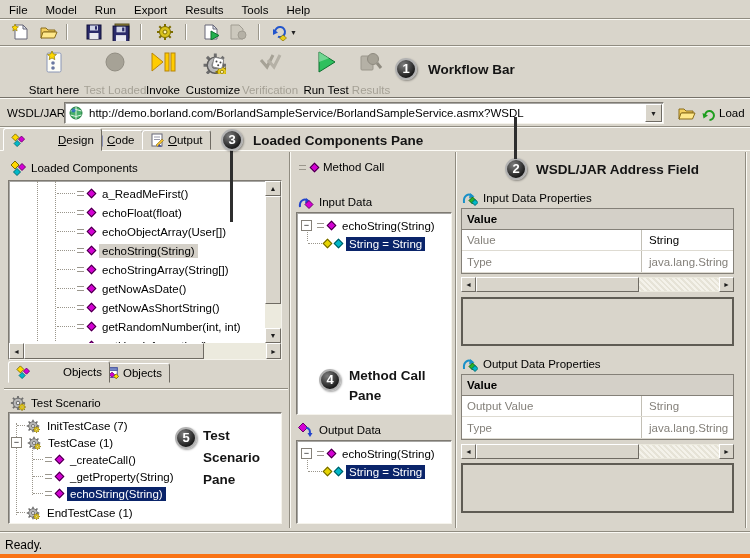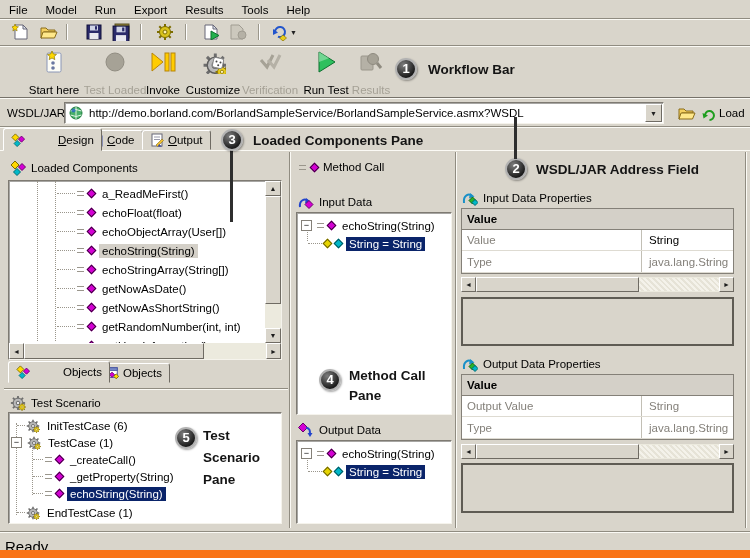--- a/index.html
+++ b/index.html
@@ -2,21 +2,21 @@
 <html><head>
 <meta charset="utf-8">
 <style>
   * { margin:0; padding:0; box-sizing:border-box; }
   html,body { background:#fff; }
   .window {
     position:relative; width:750px; height:558px;
     background:#d9d5cb; overflow:hidden;
     font-family:"Liberation Sans","DejaVu Sans",sans-serif;
     font-size:11.5px; color:#000;
-    border-bottom:8px solid #f97316;
+    border-bottom:4px solid #f97316;
   }
   .abs { position:absolute; }
   .groove { border-top:1px solid #908c81; border-bottom:1px solid #fbfaf5; height:2px; }
   .vgroove { border-left:1px solid #908c81; border-right:1px solid #fbfaf5; width:2px; }
   .sunken { background:#fff; border:1px solid; border-color:#7e7a72 #f5f3ec #f5f3ec #7e7a72; box-shadow:inset 1px 1px 0 rgba(60,58,50,.45); }
   
   .menubar { left:0; top:0; width:750px; height:19px; display:flex; align-items:center; }
   .menu-item { padding:2px 9px; cursor:default; }
   
   .tb-btn { top:21px; width:24px; height:22px; display:flex; align-items:center; justify-content:center; }
@@ -69,21 +69,21 @@
   .ptable { background:#fff; border:1px solid #848078; }
   .ptable .phead { position:absolute; left:0; top:0; right:0; height:21px; background:#d4d0c8;
     border-bottom:1px solid #848078; font-weight:bold; display:flex; align-items:center; padding-left:5px; }
   .ptable .prow { position:absolute; left:0; right:0; height:21px; border-bottom:1px solid #dedbd2;
     display:flex; align-items:center; }
   .ptable .pname { padding-left:5px; color:#84807a; }
   .ptable .pval { position:absolute; left:183px; padding-left:4px; }
   .ptable .coldiv { position:absolute; top:0; bottom:0; left:179px; width:1px; background:#c2bfb5; }
   .gray { color:#84807a; }
   .descbox { border:2px solid #5f5c54; background:#d9d5cb; }
-  .statusbar { font-size:15px;text-align:center; }
+  .statusbar { font-size:12px;text-align:center; }
   .icon16 { width:16px; height:16px; }
   .icon14 { width:14px; height:14px; }
 </style>
 </head>
 <body>
 
 <svg width="0" height="0" style="position:absolute">
   <defs>
     <symbol id="sym-gear" viewBox="0 0 18 18">
       <g stroke="#6d6d6d" stroke-width="2">
@@ -462,21 +462,21 @@
   <div class="abs sunken" style="left:8px;top:412px;width:274px;height:112px;overflow:hidden">
     <div class="dotv" style="left:7px;top:10px;height:92px"></div>
     <div class="dotv" style="left:23px;top:30px;height:52px"></div>
 
     <div class="trow" style="left:8px;top:4px">
       <span class="doth" style="left:0;top:8px;width:8px"></span>
       <span style="width:5px"></span>
       <svg class="icon14">
           <use href="#sym-gear"></use>
         </svg>
-      <span class="lbl">InitTestCase (6)</span>
+      <span class="lbl">InitTestCase (7)</span>
     </div>
 
     <div class="trow" style="left:2px;top:21px">
       <span class="expbox" style="left:0;top:3px">−</span>
       <span style="width:12px"></span>
       <svg class="icon14">
           <use href="#sym-gear"></use>
         </svg>
       <span class="lbl">TestCase (1)</span>
     </div>

